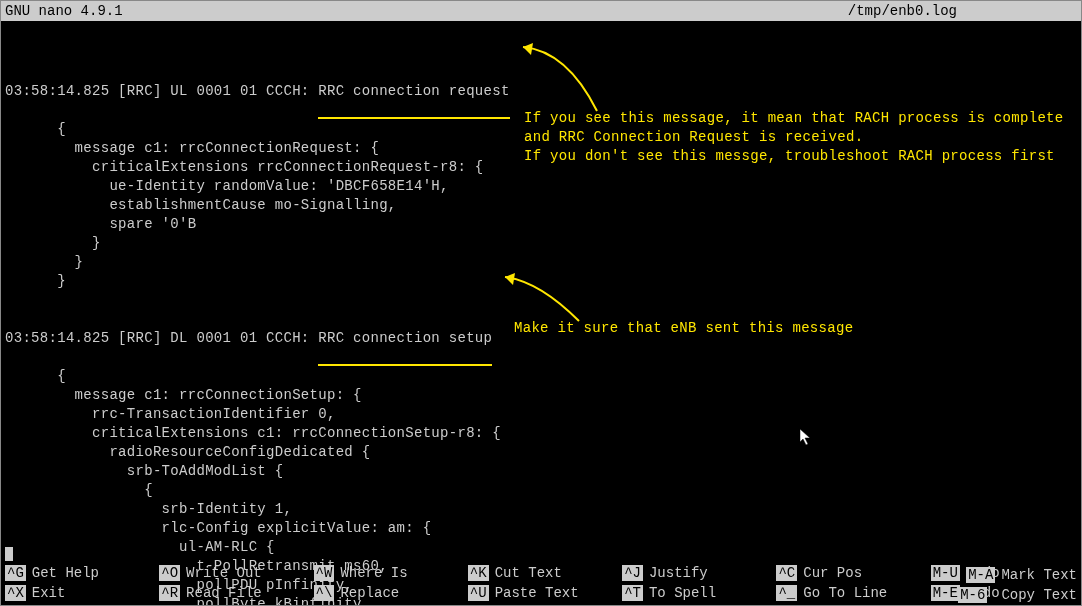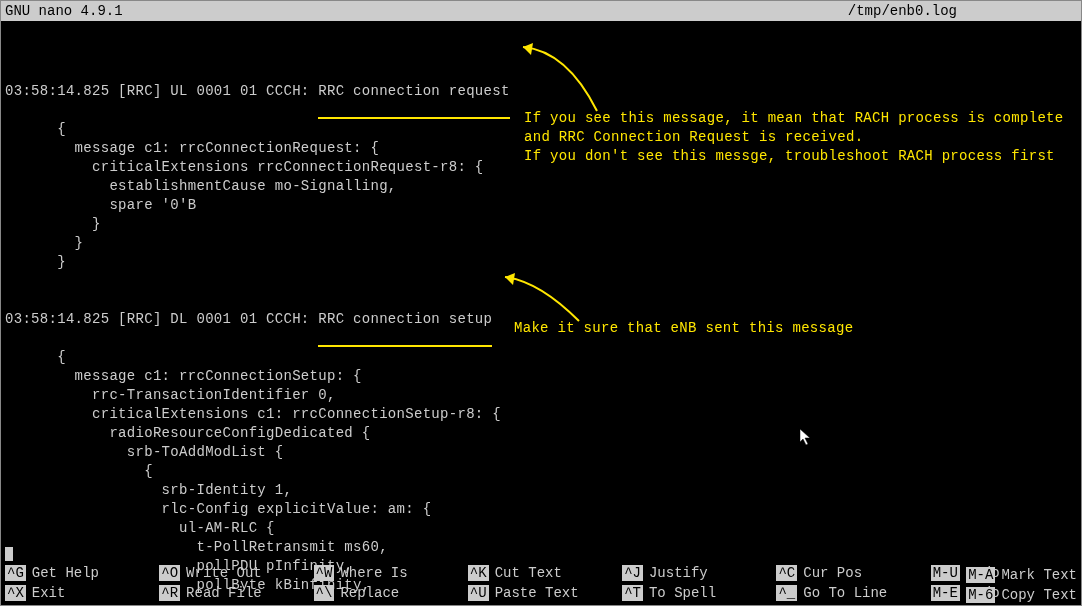--- a/index.html
+++ b/index.html
@@ -85,21 +85,21 @@
 
 <div class="titlebar">
   <span class="app">GNU nano 4.9.1</span>
   <span class="fname">/tmp/enb0.log</span>
   <span style="width:120px"></span>
 </div>
 
 <div class="content">
 <div style="height:19px"></div>
 <div><span>03:58:14.825 [RRC] UL 0001 01 CCCH: </span><span class="underline">RRC connection request</span></div>
-<div id="block1"><div>      {</div><div>        message c1: rrcConnectionRequest: {</div><div>          criticalExtensions rrcConnectionRequest-r8: {</div><div>            establishmentCause mo-Signalling,</div><div>            spare '0'B</div><div>          }</div><div>        }</div><div>      }</div><div>&nbsp;</div></div>
+<div id="block1"><div>      {</div><div>        message c1: rrcConnectionRequest: {</div><div>          criticalExtensions rrcConnectionRequest-r8: {</div><div>            ue-Identity randomValue: 'DBCF658E14'H,</div><div>            establishmentCause mo-Signalling,</div><div>            spare '0'B</div><div>          }</div><div>        }</div><div>      }</div><div>&nbsp;</div></div>
 <div><span>03:58:14.825 [RRC] DL 0001 01 CCCH: </span><span class="underline">RRC connection setup</span></div>
 <div id="block2"><div>      {</div><div>        message c1: rrcConnectionSetup: {</div><div>          rrc-TransactionIdentifier 0,</div><div>          criticalExtensions c1: rrcConnectionSetup-r8: {</div><div>            radioResourceConfigDedicated {</div><div>              srb-ToAddModList {</div><div>                {</div><div>                  srb-Identity 1,</div><div>                  rlc-Config explicitValue: am: {</div><div>                    ul-AM-RLC {</div><div>                      t-PollRetransmit ms60,</div><div>                      pollPDU pInfinity,</div><div>                      pollByte kBinfinity,</div></div>
 
 
 <svg class="arrow" style="left:516px; top:20px;" width="90" height="80">
   <path d="M 6 6 Q 50 10 80 70" stroke="#ffe600" stroke-width="2" fill="none"></path>
   <polygon points="6,6 16,2 14,14" fill="#ffe600"></polygon>
 </svg>
 <svg class="arrow" style="left:498px; top:250px;" width="90" height="60">
   <path d="M 6 6 Q 40 10 80 50" stroke="#ffe600" stroke-width="2" fill="none"></path>
@@ -180,16 +180,16 @@
     </div>
     <div class="shortcut">
       <span class="keycap">M-E</span>
       <span>Redo</span>
     </div>
   </div>
 <div style="position:absolute;bottom:22px;right:4px;display:flex;gap:6px;align-items:center">
   <span class="keycap">M-A</span>
     <span>Mark Text</span>
 </div>
-<div style="position:absolute;bottom:2px;right:4px;display:flex;gap:6px;align-items:center">
+<div style="position:absolute;bottom:2px;right:4px;display:flex;gap:14px;align-items:center">
   <span class="keycap">M-6</span>
     <span>Copy Text</span>
 </div>
 
 </body></html>

